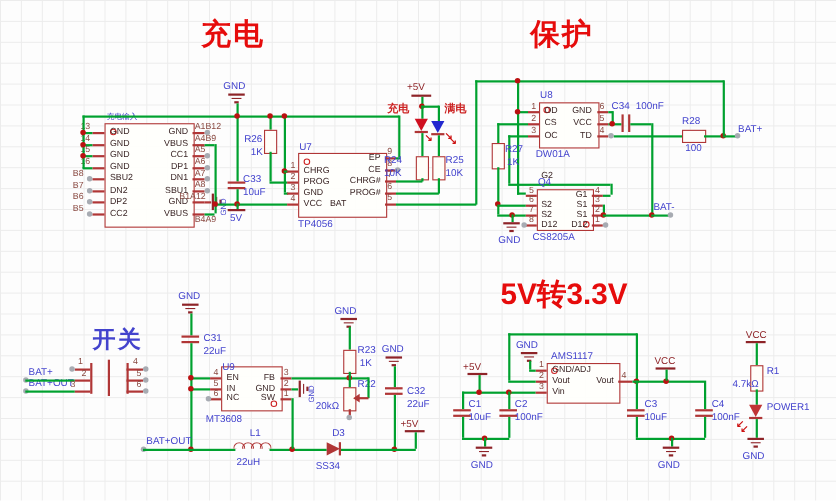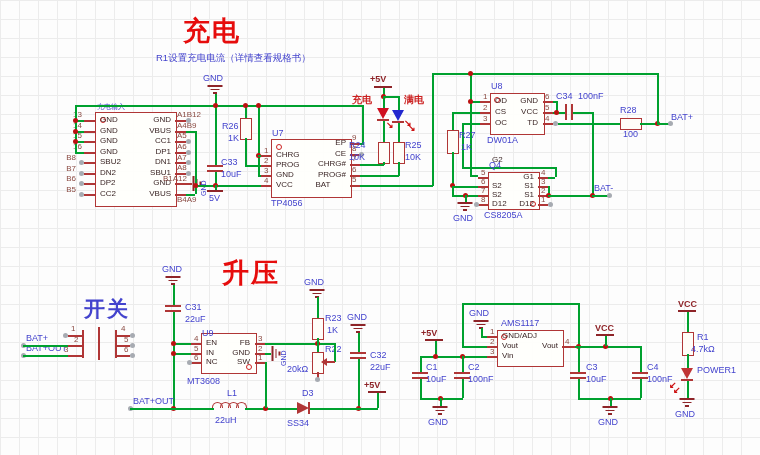--- a/index.html
+++ b/index.html
@@ -18,21 +18,21 @@
   .vplate{position:absolute;background:#b03636;width:2.2px}
   .pbar{position:absolute;background:#8e2428;height:2.4px}
   .t{position:absolute;white-space:nowrap;line-height:1}
   .blue{color:#4343cd;font-size:9px}
   .sm{font-size:7px}
   .pnum{color:#8a4a42;font-size:8px}
   .pname{color:#3a2525;font-size:8px}
   .ttl{color:#e60c0c;font-size:27px;font-weight:bold;letter-spacing:2px}
   .swttl{color:#4343cd;font-size:21px;font-weight:bold;letter-spacing:2px}
   .rlab{color:#cc2222;font-size:10px;font-weight:bold}
-  .pwr{color:#8e2428;font-size:9px;font-weight:bold}
+  .pwr{color:#8e2428;font-size:9px;font-weight:normal}
   .note{color:#4343cd;font-size:9.5px}
   .gnd3{position:absolute;width:16px;height:9px}
   .gnd3 i{position:absolute;background:#8e2428;height:1.8px;left:50%;transform:translateX(-50%)}
   .gnd3 i:nth-child(1){width:15px;top:0}
   .gnd3 i:nth-child(2){width:9px;top:3.5px}
   .gnd3 i:nth-child(3){width:4px;top:7px}
   .gr{transform:rotate(-90deg)}
   .vt{transform:rotate(-90deg);transform-origin:0 0}
   .trid{position:absolute;width:0;height:0;border-left:6px solid transparent;border-right:6px solid transparent;border-top:11px solid #cf1020}
   .trib{border-top-color:#2328cf}
@@ -41,23 +41,23 @@
   .mk{position:absolute;width:4px;height:4px;border:1.3px solid #cc2222;border-radius:50%}
   .hump{position:absolute;width:9px;height:5px;border:1.7px solid #b03636;border-bottom:none;border-radius:9px 9px 0 0}
   .arl{position:absolute;width:0;height:0;border-right:6px solid #b03636;border-top:4px solid transparent;border-bottom:4px solid transparent}
 </style>
 </head>
 <body>
 
 <div class="canvas">
 
   <div class="t ttl" style="left:183px;top:18px">充电</div>
-  <div class="t ttl" style="left:222px;top:260px">升压</div>
+  <div class="t ttl" style="left:482px;top:18px">保护</div>
+  <div class="t ttl" style="left:455px;top:254px;letter-spacing:0">5V转3.3V</div>
   <div class="t swttl" style="left:84px;top:298px">开关</div>
-  <div class="t note" style="left:156px;top:53px">R1设置充电电流（详情查看规格书）</div>
 
   <div class="t blue sm" style="left:97px;top:103px">充电输入</div>
   <div class="box" style="left:95px;top:112px;width:80px;height:93px"></div>
   <div class="mk" style="left:100px;top:117px"></div>
 
   <div class="p ph" style="left:84px;top:120px;width:11px"></div>
   <div class="p ph" style="left:84px;top:131px;width:11px"></div>
   <div class="p ph" style="left:84px;top:141px;width:11px"></div>
   <div class="p ph" style="left:84px;top:152px;width:11px"></div>
   <div class="p ph" style="left:84px;top:162px;width:11px"></div>
@@ -190,21 +190,21 @@
   <div class="p ph" style="left:350px;top:185px;width:10px"></div>
   <div class="nc" style="left:359px;top:152px"></div>
   <div class="t pname" style="left:276px;top:151px">CHRG</div>
   <div class="t pname" style="left:276px;top:161px">PROG</div>
   <div class="t pname" style="left:276px;top:171px">GND</div>
   <div class="t pname" style="left:276px;top:181px">VCC</div>
   <div class="t pname" style="left:300px;top:139px;width:46px;text-align:right">EP</div>
   <div class="t pname" style="left:300px;top:150px;width:46px;text-align:right">CE</div>
   <div class="t pname" style="left:300px;top:160px;width:46px;text-align:right">CHRG#</div>
   <div class="t pname" style="left:300px;top:171px;width:46px;text-align:right">PROG#</div>
-  <div class="t pname" style="left:300px;top:181px;width:46px;text-align:center">BAT</div>
+  <div class="t pname" style="left:300px;top:181px;width:46px;text-align:left">BAT</div>
   <div class="t pnum" style="left:264px;top:147px">1</div>
   <div class="t pnum" style="left:264px;top:157px">2</div>
   <div class="t pnum" style="left:264px;top:167px">3</div>
   <div class="t pnum" style="left:264px;top:177px">4</div>
   <div class="t pnum" style="left:352px;top:134px">9</div>
   <div class="t pnum" style="left:352px;top:145px">8</div>
   <div class="t pnum" style="left:352px;top:155px">7</div>
   <div class="t pnum" style="left:352px;top:166px">6</div>
   <div class="t pnum" style="left:352px;top:176px">5</div>
 
@@ -577,21 +577,21 @@
       <i></i>
       <i></i>
     </div>
   <div class="t blue" style="left:598px;top:418px">GND</div>
 
   <div class="t pwr" style="left:678px;top:300px">VCC</div>
   <div class="pbar" style="left:678px;top:310px;width:18px"></div>
   <div class="w v" style="left:687px;top:312px;height:20px"></div>
   <div class="res" style="left:682px;top:332px;width:10px;height:22px"></div>
   <div class="t blue" style="left:697px;top:333px">R1</div>
-  <div class="t blue" style="left:691px;top:345px">4.7kΩ</div>
+  <div class="t blue" style="left:666px;top:345px">4.7kΩ</div>
   <div class="w v" style="left:687px;top:354px;height:14px"></div>
   <div class="trid" style="left:681px;top:368px;border-top-color:#c03535"></div>
   <div class="plate" style="left:681px;top:379px;width:12px"></div>
   <div class="t blue" style="left:697px;top:366px">POWER1</div>
   <div class="arr" style="left:669px;top:380px">↙</div>
   <div class="arr" style="left:673px;top:385px">↙</div>
   <div class="w v" style="left:687px;top:381px;height:17px"></div>
   <div class="gnd3" style="left:679px;top:398px">
       <i></i>
       <i></i>

